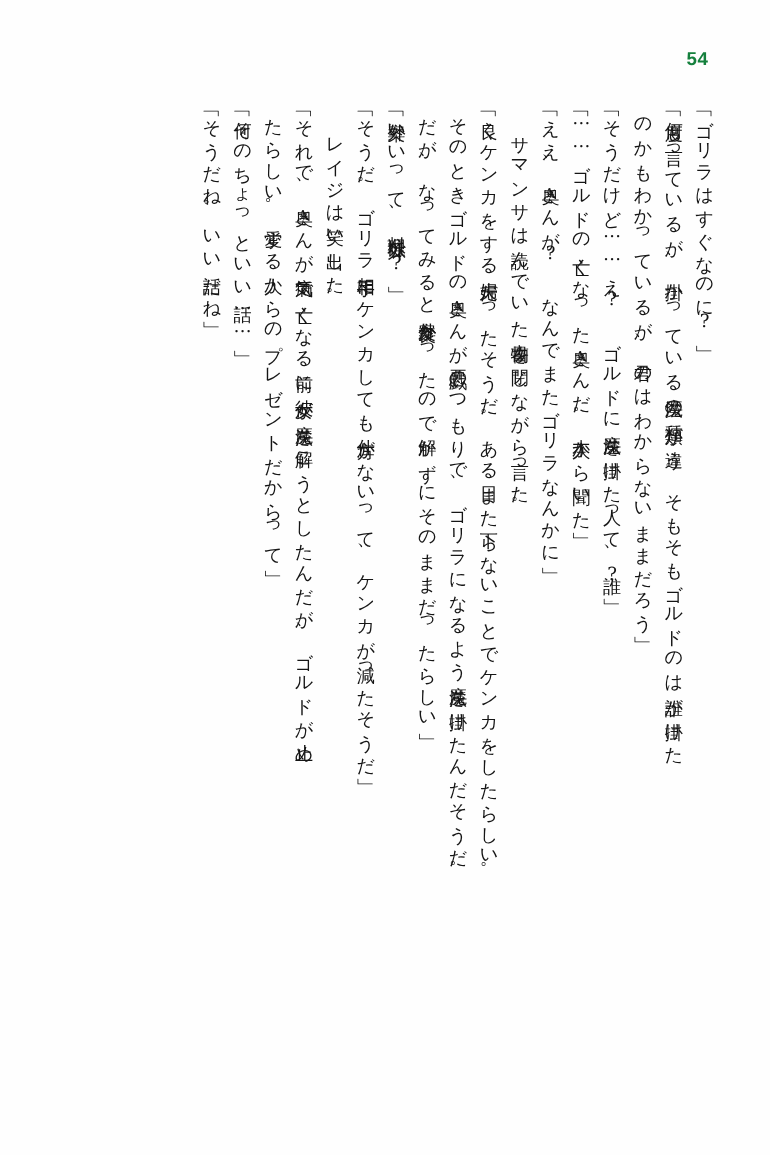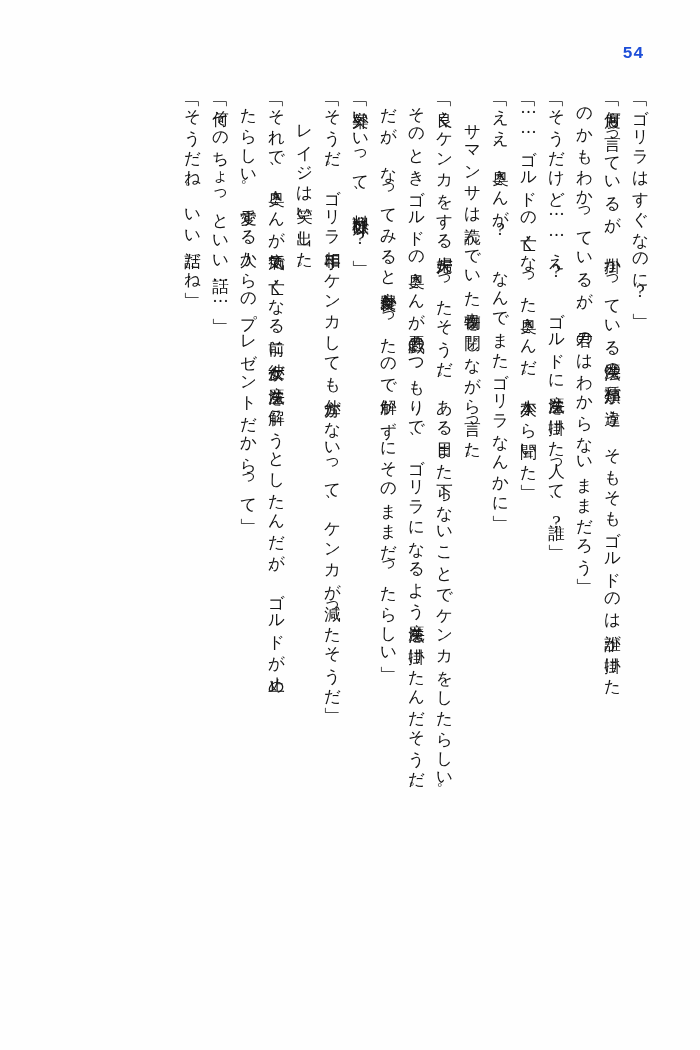--- a/index.html
+++ b/index.html
@@ -24,22 +24,22 @@
     background: #fefefe;
   }
 
   .page-number {
     position: absolute;
     top: 44px;
     right: 56px;
     font-size: 17px;
     font-weight: bold;
     letter-spacing: 0.5px;
-    color: #1d4ed8;
-    font-family: Liberation Mono, monospace;
+    color: #15803d;
+    font-family: Liberation Sans, sans-serif;
   }
 
   .text-body {
     position: absolute;
     top: 96px;
     right: 52px;
     left: 52px;
     bottom: 48px;
     display: flex;
     flex-direction: row-reverse;

